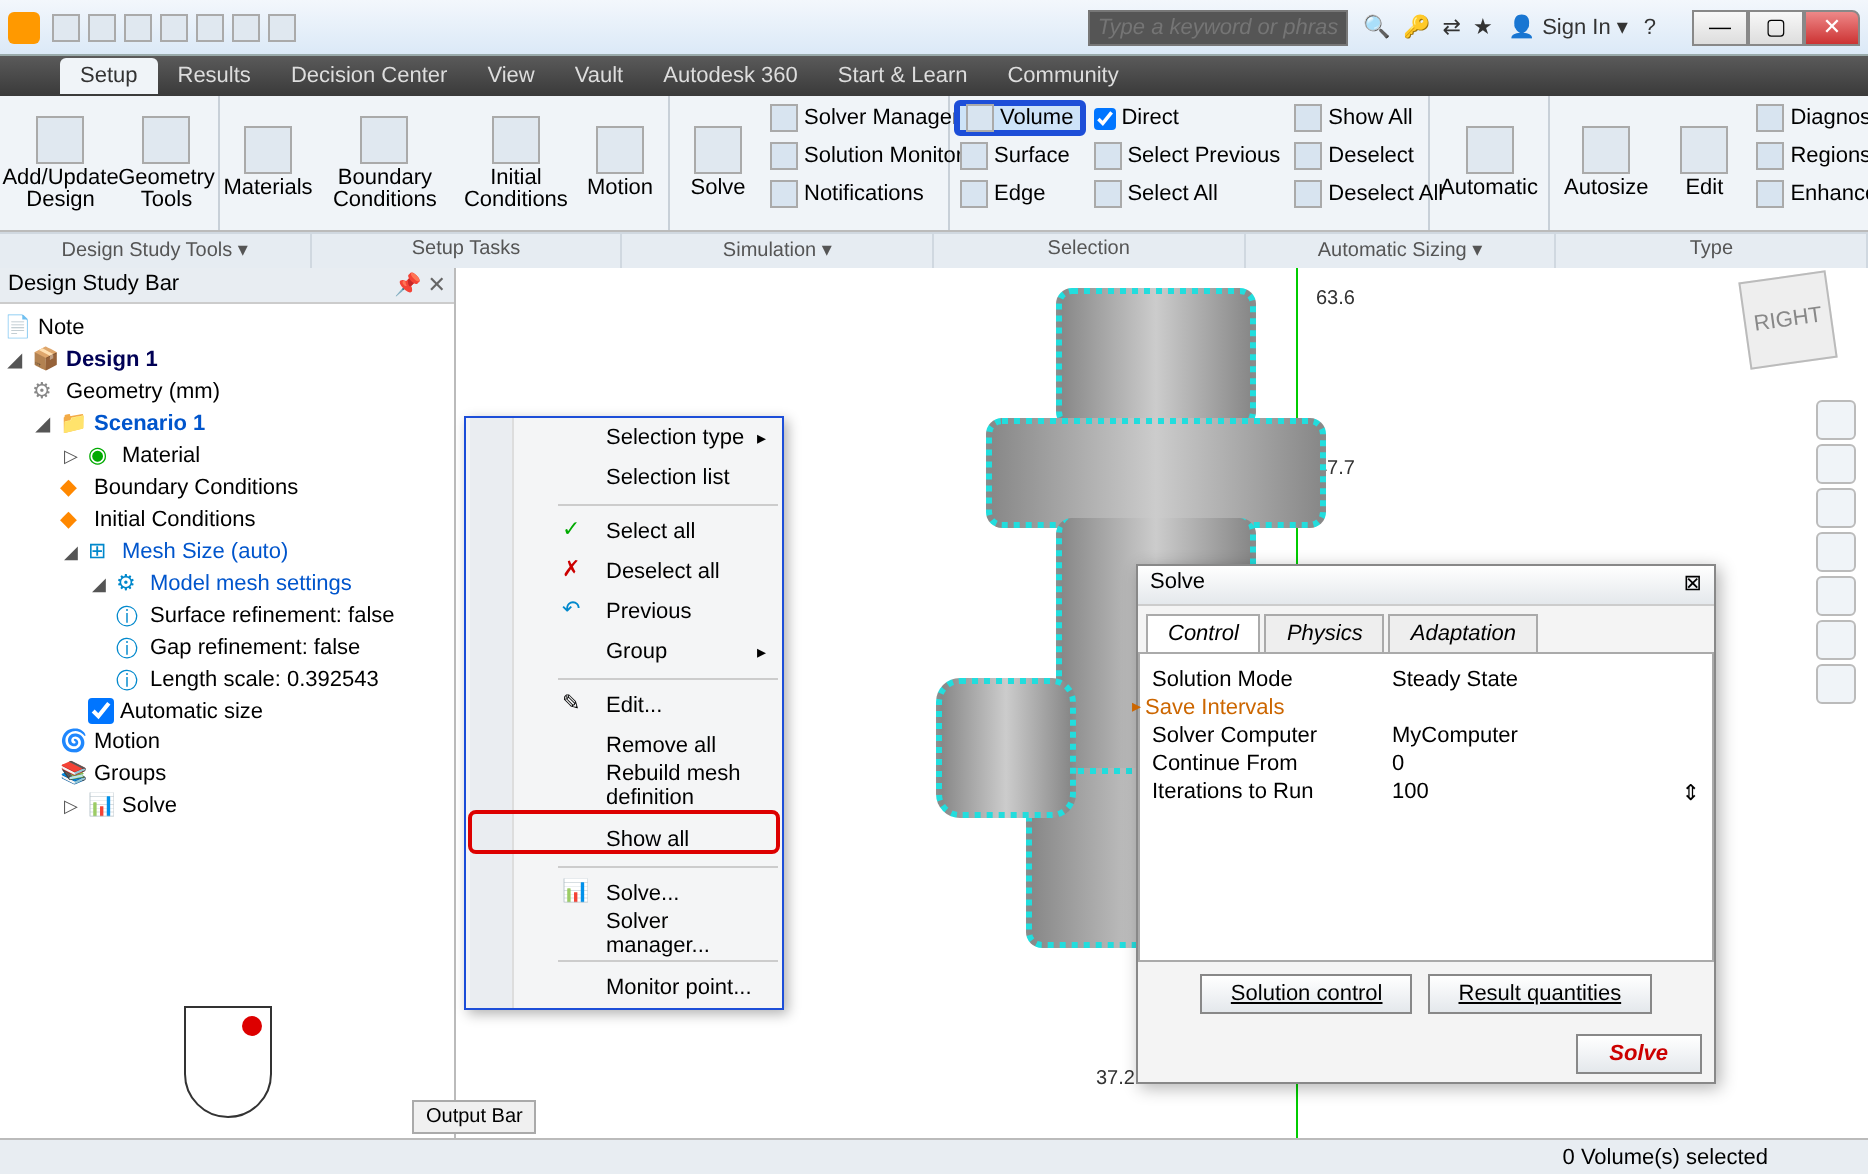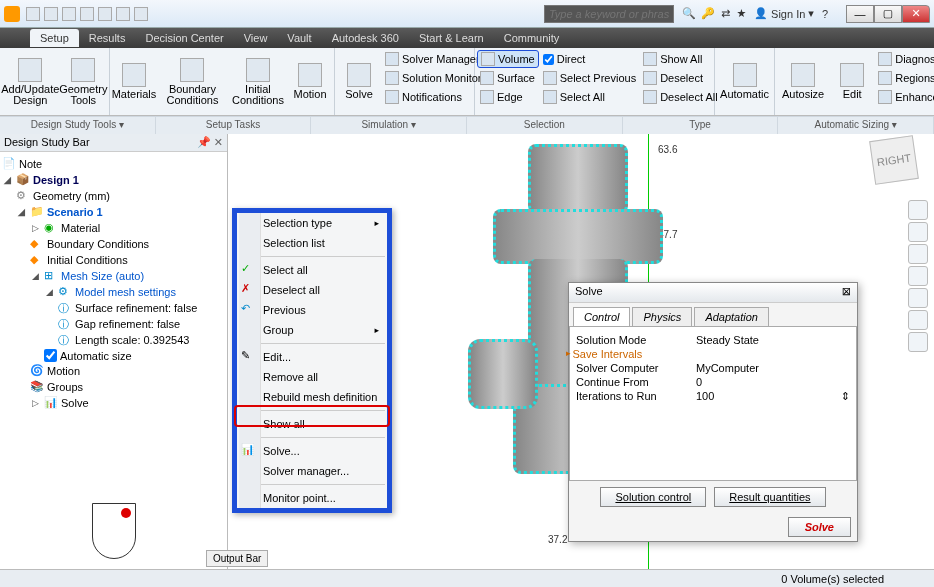--- a/index.html
+++ b/index.html
@@ -58,21 +58,21 @@
 
 .model { position: absolute; left: 250px; top: 10px; }
 .cyl { position: absolute; border-radius: 8px; background: linear-gradient(90deg,#888,#ccc,#888); border: 3px dotted #2dd; }
 .top1 { width: 100px; height: 70px; left: 50px; top: 0; }
 .top2 { width: 170px; height: 55px; left: 15px; top: 65px; }
 .mid { width: 100px; height: 130px; left: 50px; top: 115px; border-left: 3px dotted #2dd; border-right: 3px dotted #2dd; border-top:none; border-bottom:none; }
 .bot { width: 130px; height: 90px; left: 35px; top: 240px; }
 .side { width: 70px; height: 70px; left: -10px; top: 195px; border-radius: 12px; }
 
 
-.ctx { position: absolute; left: 232px; top: 208px; width: 160px; background: #f4f5f6; border: 5px solid #1d4ed8; box-shadow: 2px 2px 6px rgba(0,0,0,0.3); z-index: 50; }
+.ctx { position: absolute; left: 232px; top: 208px; width: 160px; background: #f4f5f6; border: 1px solid #1d4ed8; box-shadow: 2px 2px 6px rgba(0,0,0,0.3); z-index: 50; padding-left: 44px; }
 .ctx-item { display: flex; align-items: center; height: 20px; padding: 0 8px 0 26px; position: relative; cursor: pointer; }
 .ctx-item .cico { position: absolute; left: 4px; width: 16px; height: 16px; }
 .ctx-item .arrow { margin-left: auto; font-size: 9px; }
 .ctx-sep { height: 1px; background: #ccc; margin: 3px 2px; }
 .ctx-highlight { position: absolute; left: 234px; top: 405px; width: 156px; height: 22px; border: 2px solid #d00; border-radius: 4px; z-index: 60; pointer-events: none; }
 .ctx-iconstrip { position: absolute; left: 2px; top: 0; width: 22px; height: 100%; background: #eaedf1; border-right: 1px solid #ddd; }
 
 
 .dlg { position: absolute; left: 568px; top: 282px; width: 290px; background: #f4f4f4; border: 1px solid #888; box-shadow: 2px 2px 8px rgba(0,0,0,0.3); z-index: 40; }
 .dlg-title { height: 20px; background: linear-gradient(#fff,#e4e8ec); padding: 2px 6px; display: flex; justify-content: space-between; border-bottom: 1px solid #ccc; }
@@ -208,21 +208,21 @@
         <div class="rg-row">
             <div class="smico"></div>
             <span>Notifications</span>
           </div>
       </div>
     </div>
   </div>
   <div class="ribbon-group" style="width:240px">
     <div class="rg-body">
       <div class="rg-small">
-        <div class="rg-row selected" style="background:#cde3f8;border:1px solid #1d4ed8;border-radius:3px">
+        <div class="rg-row selected" style="background:#cde3f8;border:3px solid #1d4ed8;border-radius:3px">
             <div class="smico"></div>
             <span>Volume</span>
           </div>
         <div class="rg-row">
             <div class="smico"></div>
             <span>Surface</span>
           </div>
         <div class="rg-row">
             <div class="smico"></div>
             <span>Edge</span>
@@ -291,22 +291,22 @@
           </div>
       </div>
     </div>
   </div>
 </div>
 <div class="panel-label-row">
   <div class="panel-label" style="width:110px">Design Study Tools ▾</div>
   <div class="panel-label" style="width:225px">Setup Tasks</div>
   <div class="panel-label" style="width:140px">Simulation ▾</div>
   <div class="panel-label" style="width:240px">Selection</div>
+  <div class="panel-label" style="flex:1">Automatic Sizing ▾</div>
   <div class="panel-label" style="width:60px">Type</div>
-  <div class="panel-label" style="flex:1">Automatic Sizing ▾</div>
 </div>
 
 <div class="main">
   <div class="sidebar">
     <div class="sb-title">
       <span>Design Study Bar</span>
       <span class="controls"><span>📌</span><span>✕</span></span>
     </div>
     <div class="tree">
       <div class="tree-item">

